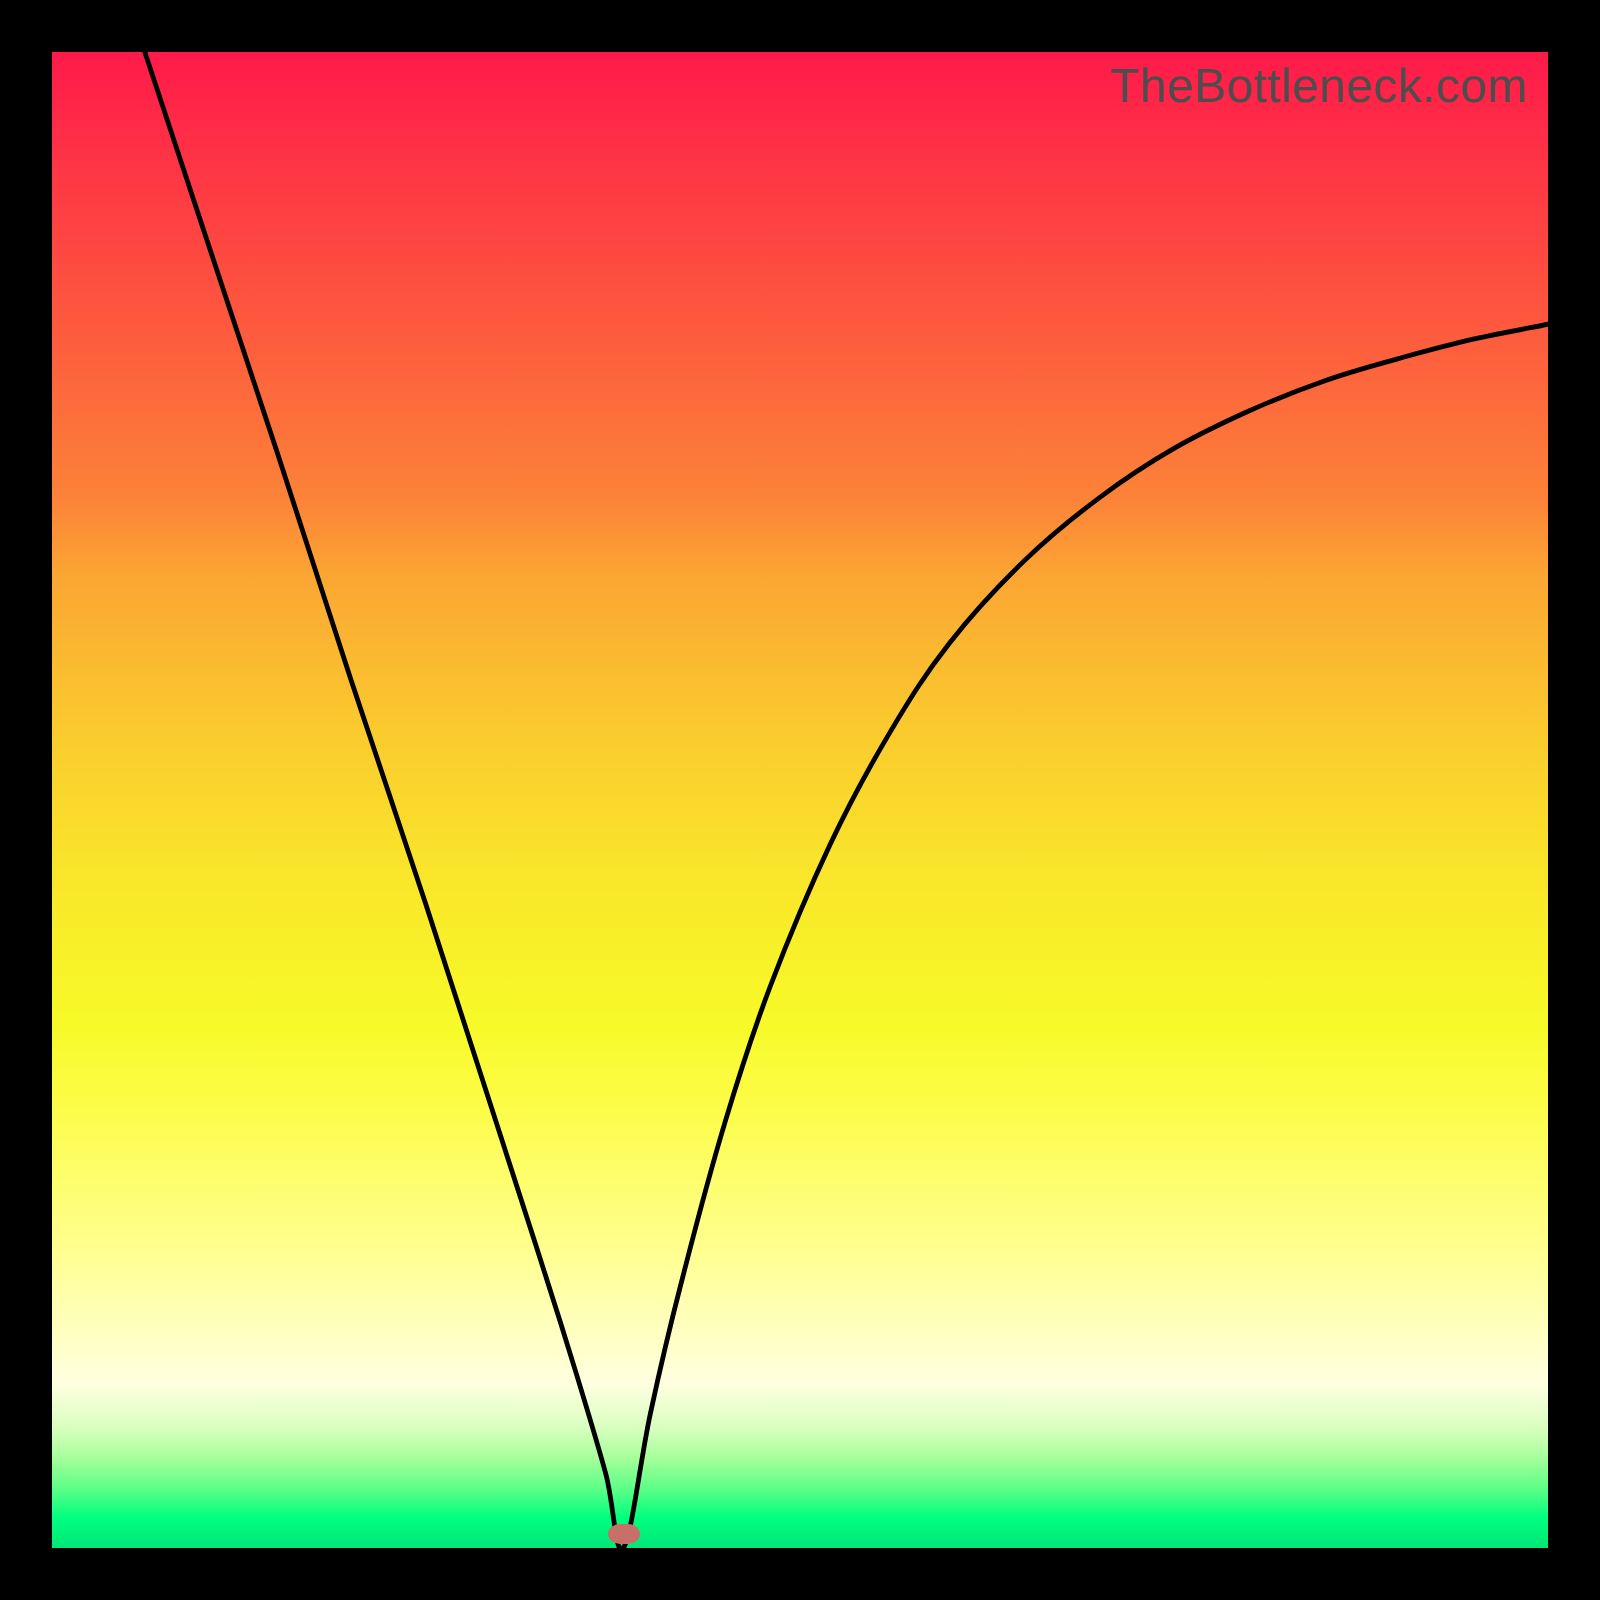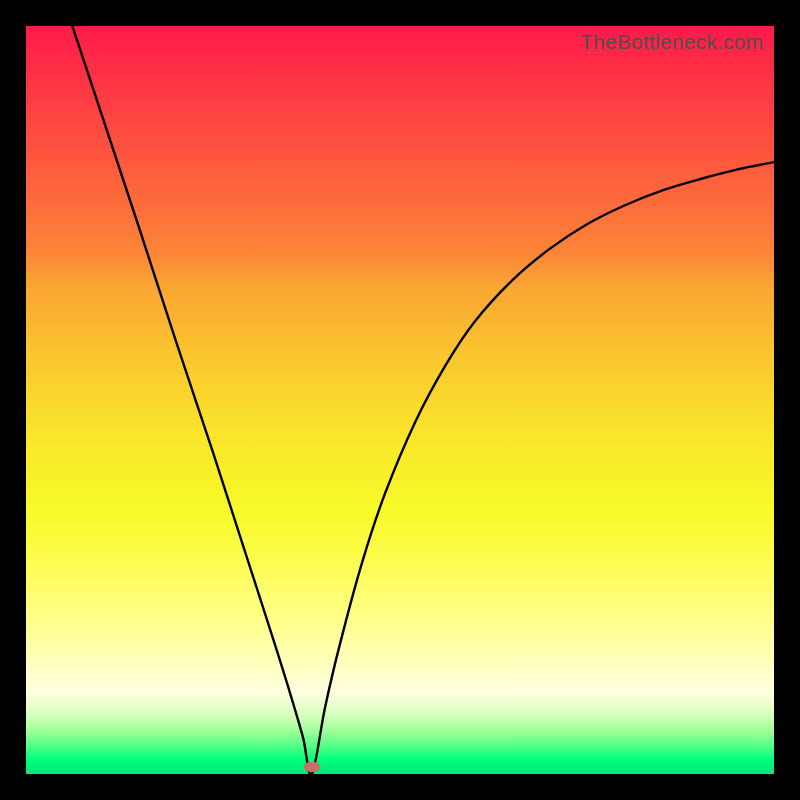--- a/index.html
+++ b/index.html
@@ -39,21 +39,21 @@
       #a5ff9a 94%,
       #5eff87 96%,
       #00ff7f 98%,
       #00e676 100%);
   }
   .watermark {
     position: absolute;
     top: 4px;
     right: 10px;
     color: #4d4d4d;
-    font-size: 21px;
+    font-size: 24px;
     font-weight: 400;
     letter-spacing: 0.2px;
     user-select: none;
     margin-left: 12px;
   }
   svg.curve {
     position: absolute;
     left: 0;
     top: 0;
     width: 748px;

